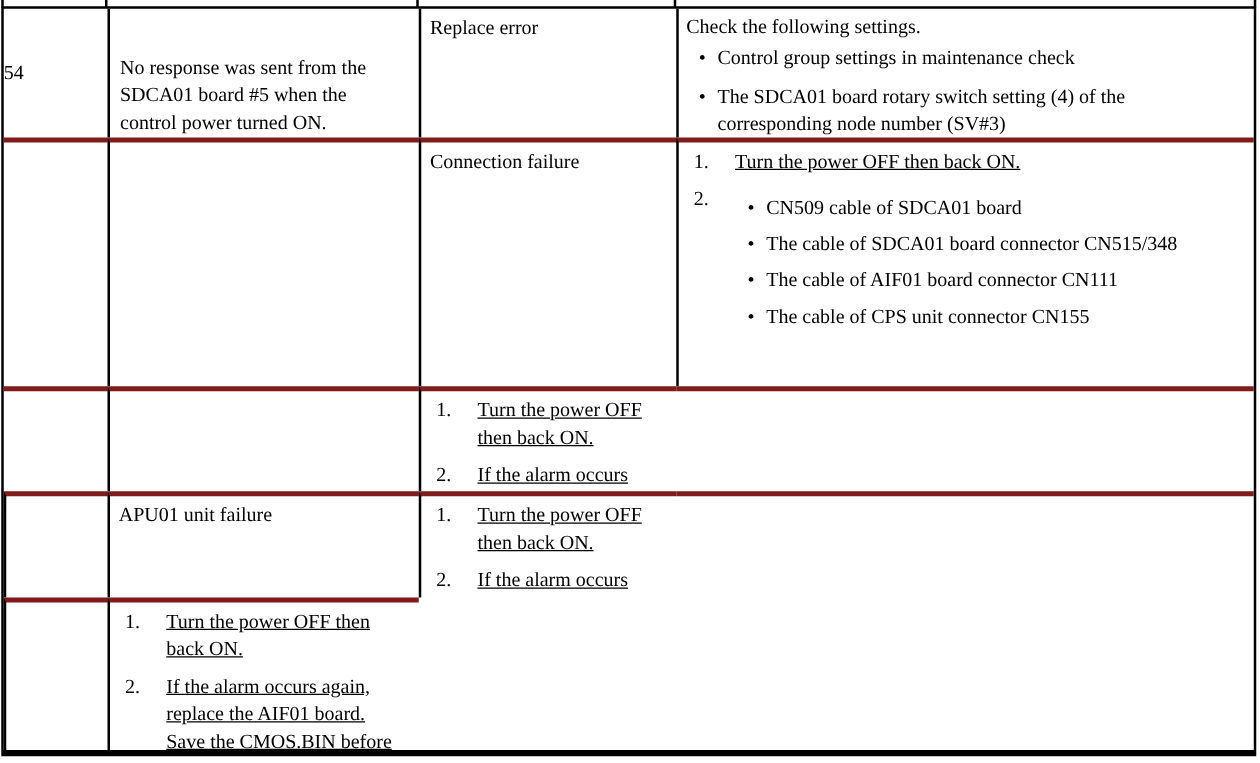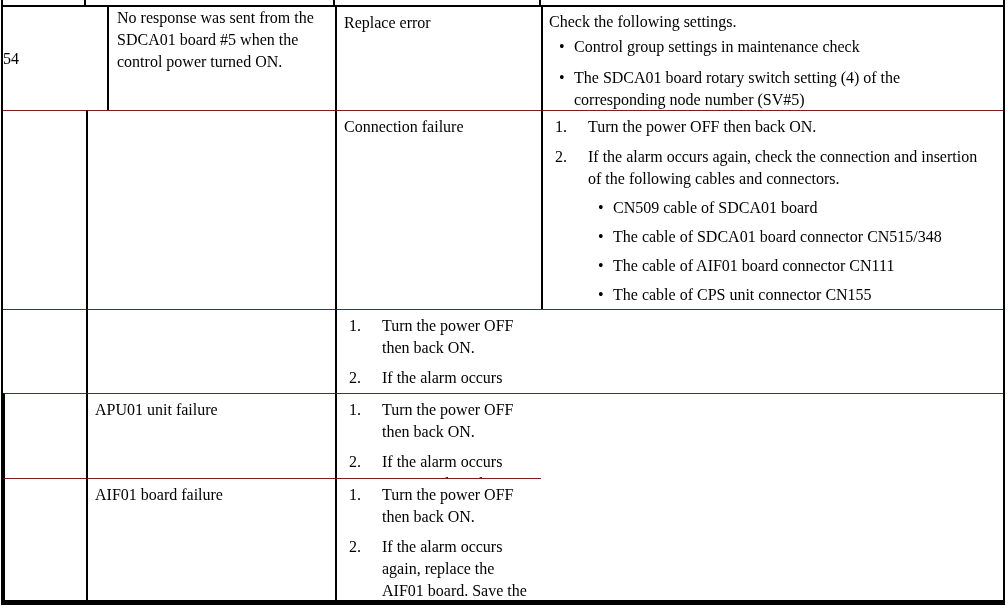--- a/index.html
+++ b/index.html
@@ -13,39 +13,39 @@
 
   .ttable {
     position:absolute; left:1px; top:5px; width:1004px; height:600px;
     box-sizing:border-box; border:2px solid #000; border-bottom-width:5px;
     display:grid;
     grid-template-columns:83px 249px 206px auto;
     grid-template-rows:103px 199px 84px 85px auto;
   }
   .c { box-sizing:border-box; overflow:hidden; }
   .bl { border-left:2px solid #000; }
-  .bt { border-top:1px solid #7f1d1d; }
+  .bt { border-top:4px solid #7f1d1d; }
 
   .num-cell { display:flex; align-items:center; justify-content:flex-start; }
-  .sym-cell { display:flex; align-items:flex-start; padding:0 8px 0 8px;margin-left:21px; }
+  .sym-cell { display:flex; align-items:flex-end; padding:0 8px 0 8px; }
   .sym-cell p { margin:0; width:227px; }
   .cause-cell { padding:5px 6px 0 7px; }
   .action-cell { padding:4px 14px 0 6px; }
 
   .intro { margin:0; }
   .top-bullets .b-item { display:flex; margin-left:10px; margin-top:3px; }
   .top-bullets .b-item + .b-item { margin-top:9px; }
   .b-mark { flex:none; width:15px; }
   .b-text { flex:1; }
 
   .step { display:flex; margin-top:8px; }
   .step:first-child { margin-top:1px; }
   .step-num { flex:none; width:33px; margin-left:6px; }
   .step-body { flex:1; }
-  .step-text { margin:0; }
+  .step-text { margin:0;text-decoration:underline; }
   .sub-bullets { margin-top:6px; }
   .sub-bullets .b-item { display:flex; margin-left:10px; margin-top:7px; }
 </style>
 </head>
 <body>
 
 <div class="page">
 
   <div class="sliver-line" style="left:1px"></div>
   <div class="sliver-line" style="left:84px"></div>
@@ -66,41 +66,40 @@
     </div>
     <div class="c bl action-cell">
       <p class="intro">Check the following settings.</p>
       <div class="top-bullets">
         <div class="b-item">
           <span class="b-mark">•</span>
           <span class="b-text">Control group settings in maintenance check</span>
         </div>
         <div class="b-item">
           <span class="b-mark">•</span>
-          <span class="b-text">The SDCA01 board rotary switch setting (4) of the corresponding node number (SV#5)</span>
+          <span class="b-text">The SDCA01 board rotary switch setting (4) of the corresponding node number (SV#3)</span>
         </div>
       </div>
     </div>
 
     <div class="c bt"></div>
     <div class="c bl bt"></div>
     <div class="c bl bt cause-cell">
       <span>Connection failure</span>
     </div>
     <div class="c bl bt action-cell">
       <div class="step">
         <span class="step-num">1.</span>
         <div class="step-body">
           <p class="step-text">Turn the power OFF then back ON.</p>
         </div>
       </div>
       <div class="step">
         <span class="step-num">2.</span>
         <div class="step-body">
-          <p class="step-text">If the alarm occurs again, check the connection and insertion of the following cables and connectors.</p>
           <div class="sub-bullets">
             <div class="b-item">
               <span class="b-mark">•</span>
               <span class="b-text">CN509 cable of SDCA01 board</span>
             </div>
             <div class="b-item">
               <span class="b-mark">•</span>
               <span class="b-text">The cable of SDCA01 board connector CN515/348</span>
             </div>
             <div class="b-item">
@@ -148,23 +147,20 @@
       <div class="step">
         <span class="step-num">2.</span>
         <div class="step-body">
             <p class="step-text">If the alarm occurs again, replace the APU01 unit. Save the CMOS.BIN before replace the unit to be safe.</p>
           </div>
       </div>
     </div>
 
     <div class="c bt"></div>
     <div class="c bl bt"></div>
-    <div class="c bl bt cause-cell">
-      <span>AIF01 board failure</span>
-    </div>
     <div class="c bl bt action-cell">
       <div class="step">
         <span class="step-num">1.</span>
         <div class="step-body">
             <p class="step-text">Turn the power OFF then back ON.</p>
           </div>
       </div>
       <div class="step">
         <span class="step-num">2.</span>
         <div class="step-body">

